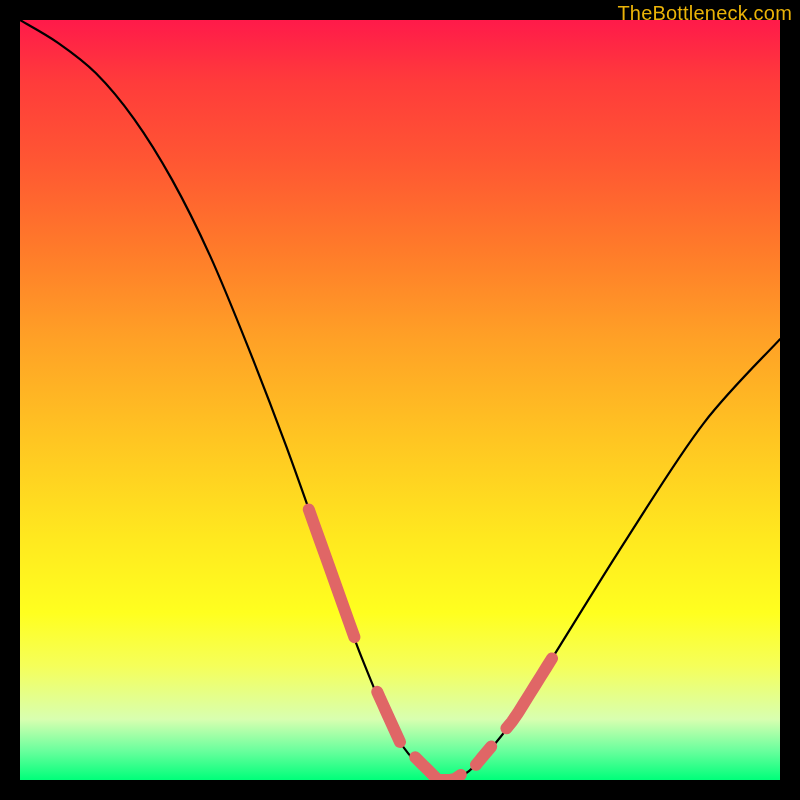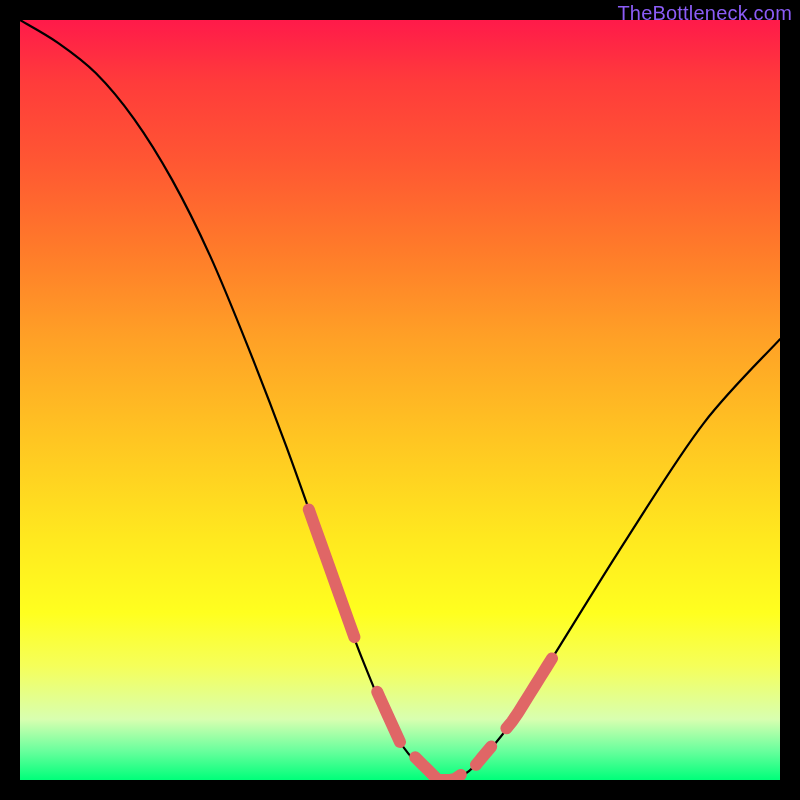--- a/index.html
+++ b/index.html
@@ -31,21 +31,21 @@
       #6eff9e 96%,
       #00ff7a 100%
     );
   }
   .watermark {
     position: absolute;
     top: 2px;
     right: 8px;
     font-family: Arial, Helvetica, sans-serif;
     font-size: 20px;
-    color: #8b5cf6;
+    color: #eab308;
     font-weight: 500;
     letter-spacing: 0.2px;
   }
   svg.curve {
     position: absolute;
     top: 0;
     left: 0;
     width: 760px;
     height: 760px;
   }

